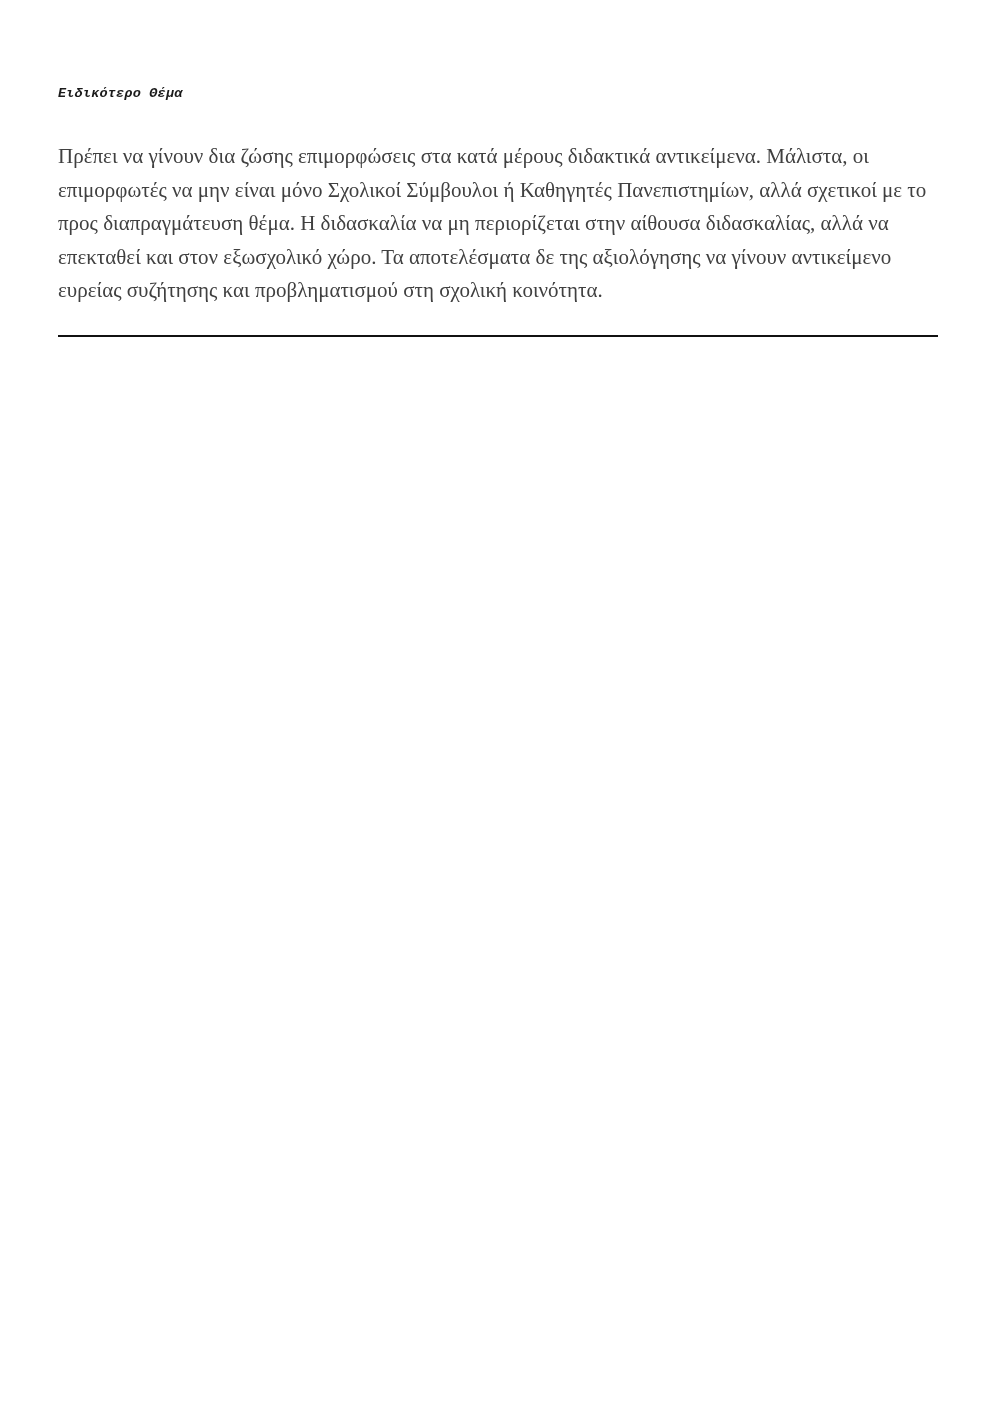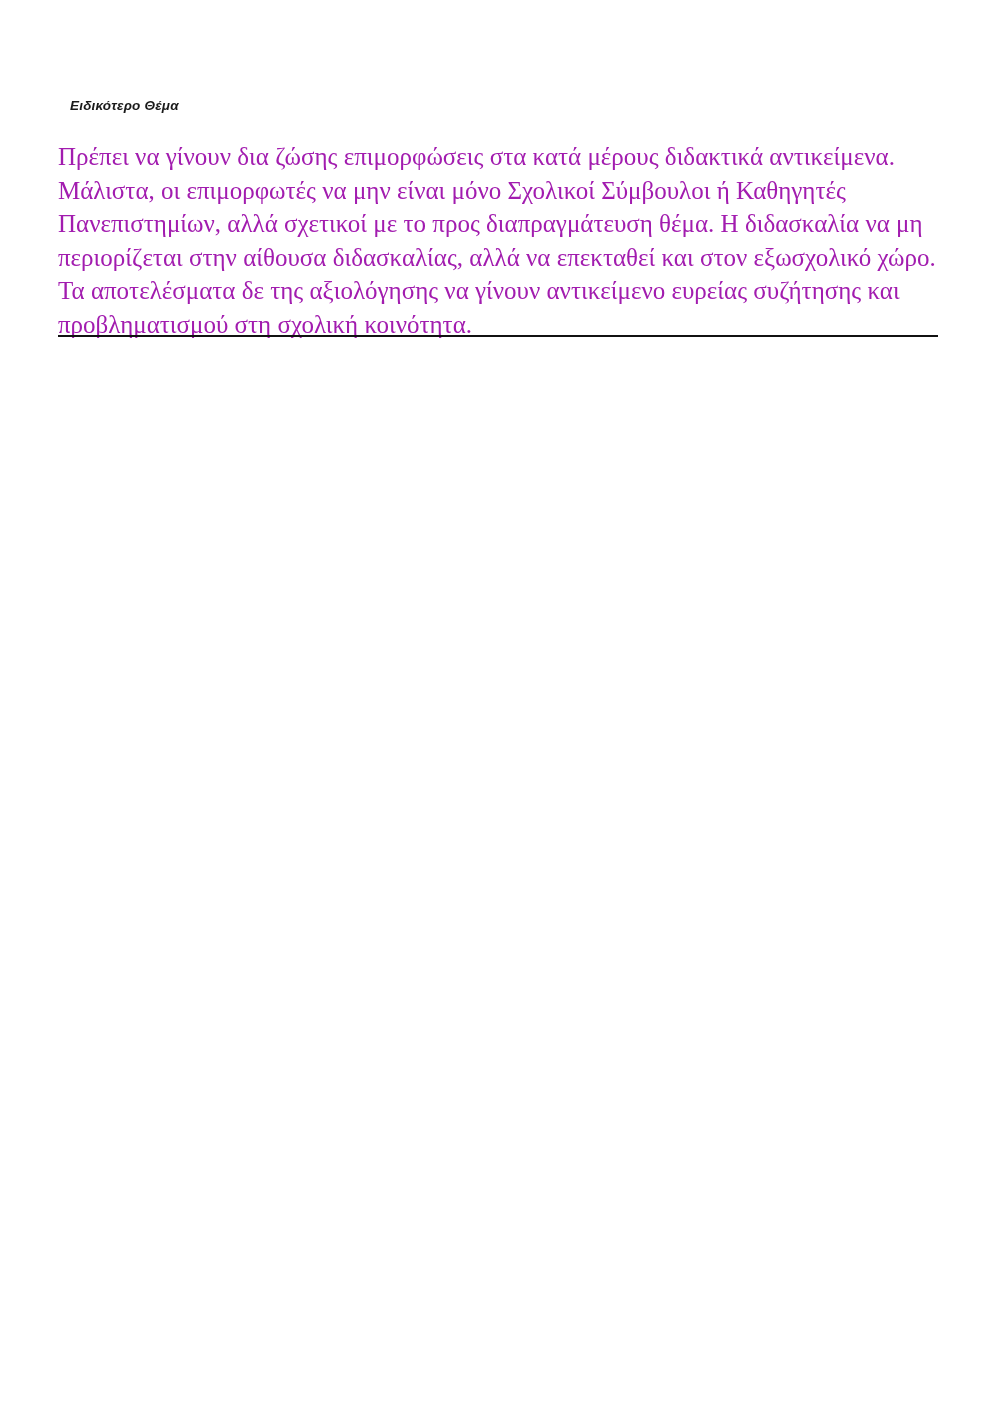--- a/index.html
+++ b/index.html
@@ -21,35 +21,35 @@
     inset: 0;
     background: #ffffff;
   }
   .content {
     position: absolute;
     left: 58px;
     top: 86px;
     width: 880px;
   }
   .heading {
-    font-family: Liberation Sans, sans-serif;
+    font-family: Liberation Mono, monospace;
     font-weight: bold;
     font-style: italic;
     font-size: 13.5px;
     letter-spacing: 0.2px;
     color: #1a1a1a;
-    margin: 12px;
+    margin: 0;
     line-height: 1.2;
   }
   .body-block {
-    margin-top: 26px;
+    margin-top: 38px;
     font-family: "Liberation Serif", serif;
-    font-size: 25px;
+    font-size: 21px;
     line-height: 33.5px;
-    color: #a21caf;
+    color: #404040;
     text-align: left;
     width: 878px;
   }
   .body-block p {
     margin: 0;
   }
   .rule {
     position: absolute;
     left: 58px;
     top: 335px;

